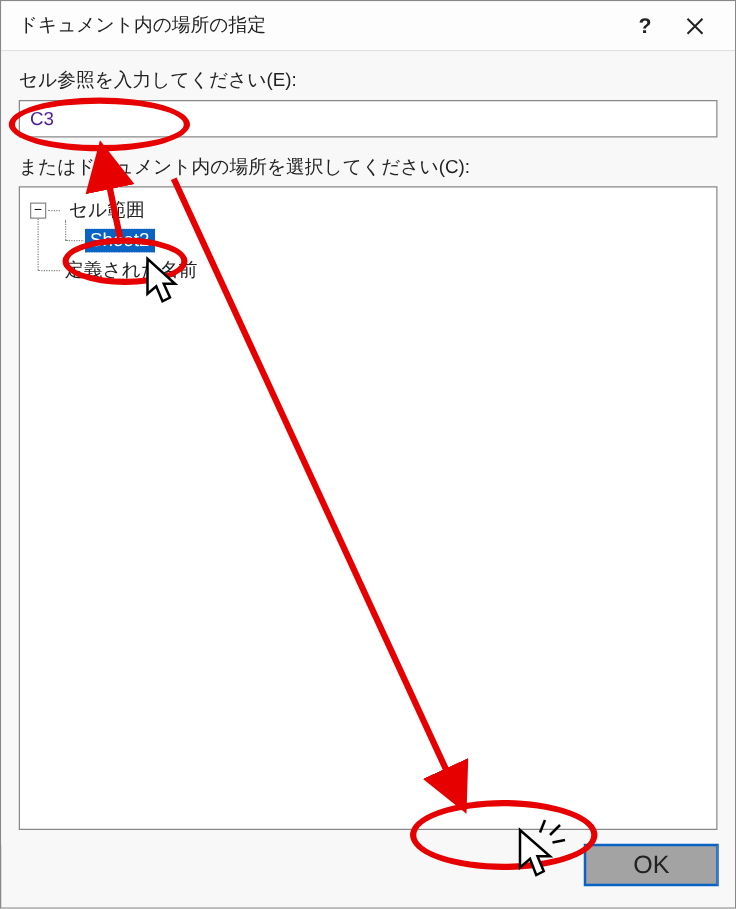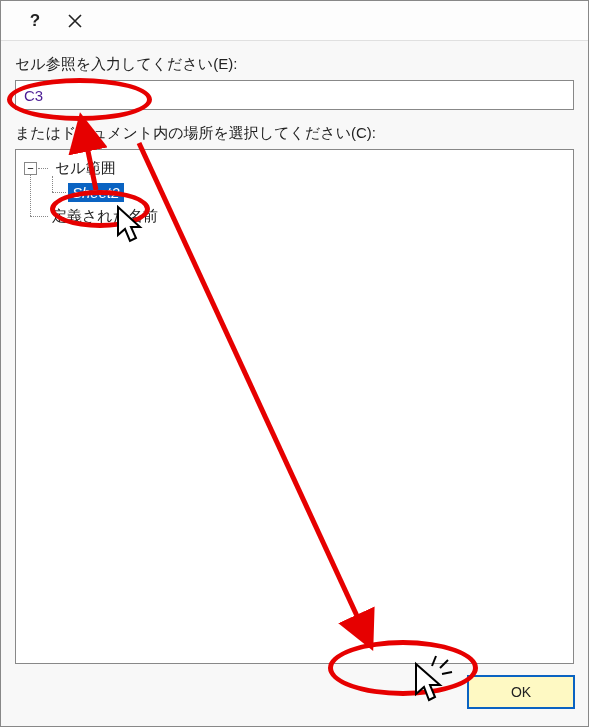--- a/index.html
+++ b/index.html
@@ -123,22 +123,22 @@
     .button-row {
       display: flex;
       justify-content: flex-end;
       gap: 10px;
       padding: 0 14px 18px 14px;
     }
     .btn {
       min-width: 106px;
       height: 32px;
       border: 1px solid #888;
-      background: #fef9c3;
-      font-size: 14px;
+      background: #a3a3a3;
+      font-size: 20px;
       color: #222;
       cursor: pointer;
     }
     .btn.primary {
       border: 1px solid #0a63c2;
       outline: 1px solid #0a63c2;
     }
     
     .overlay { position: absolute; pointer-events: none; z-index: 10; }
     .ellipse {
@@ -150,20 +150,21 @@
     .cursor {
       position: absolute;
       pointer-events: none;
     }
   </style>
 </head>
 <body>
 
 <div class="dialog">
   <div class="titlebar">
+    <span class="titlebar-title">ドキュメント内の場所の指定</span>
     <button class="titlebar-btn help">?</button>
     <button class="titlebar-btn close">
       <svg viewBox="0 0 14 14">
           <path d="M1 1 L13 13 M13 1 L1 13" stroke="#222" stroke-width="1.6" fill="none"></path>
         </svg>
     </button>
   </div>
 
   <div class="content">
     <div class="label">セル参照を入力してください(E):</div>
@@ -175,21 +176,21 @@
       <div class="tree-root" style="position:relative;">
         <div class="tree-dotline-v" style="left:6px; top:14px; height:46px;"></div>
         <div class="tree-node">
           <span class="tree-expander">−</span>
           <div class="tree-dotline-h" style="left:14px; top:12px; width:10px;"></div>
           <span class="tree-label" style="margin-left:10px;">セル範囲</span>
         </div>
         <div class="tree-children">
           <div class="tree-dotline-v" style="left:6px; top:-4px; height:16px;"></div>
           <div class="tree-dotline-h" style="left:6px; top:12px; width:16px;"></div>
-          <div class="tree-node" style="padding-left:22px;font-style:italic;">
+          <div class="tree-node" style="padding-left:22px;">
             <span class="tree-label selected">Sheet2</span>
           </div>
         </div>
         <div class="tree-node">
           <div class="tree-dotline-h" style="left:6px; top:12px; width:18px;"></div>
           <span class="tree-label" style="margin-left:24px;">定義された名前</span>
         </div>
       </div>
     </div>
   </div>

